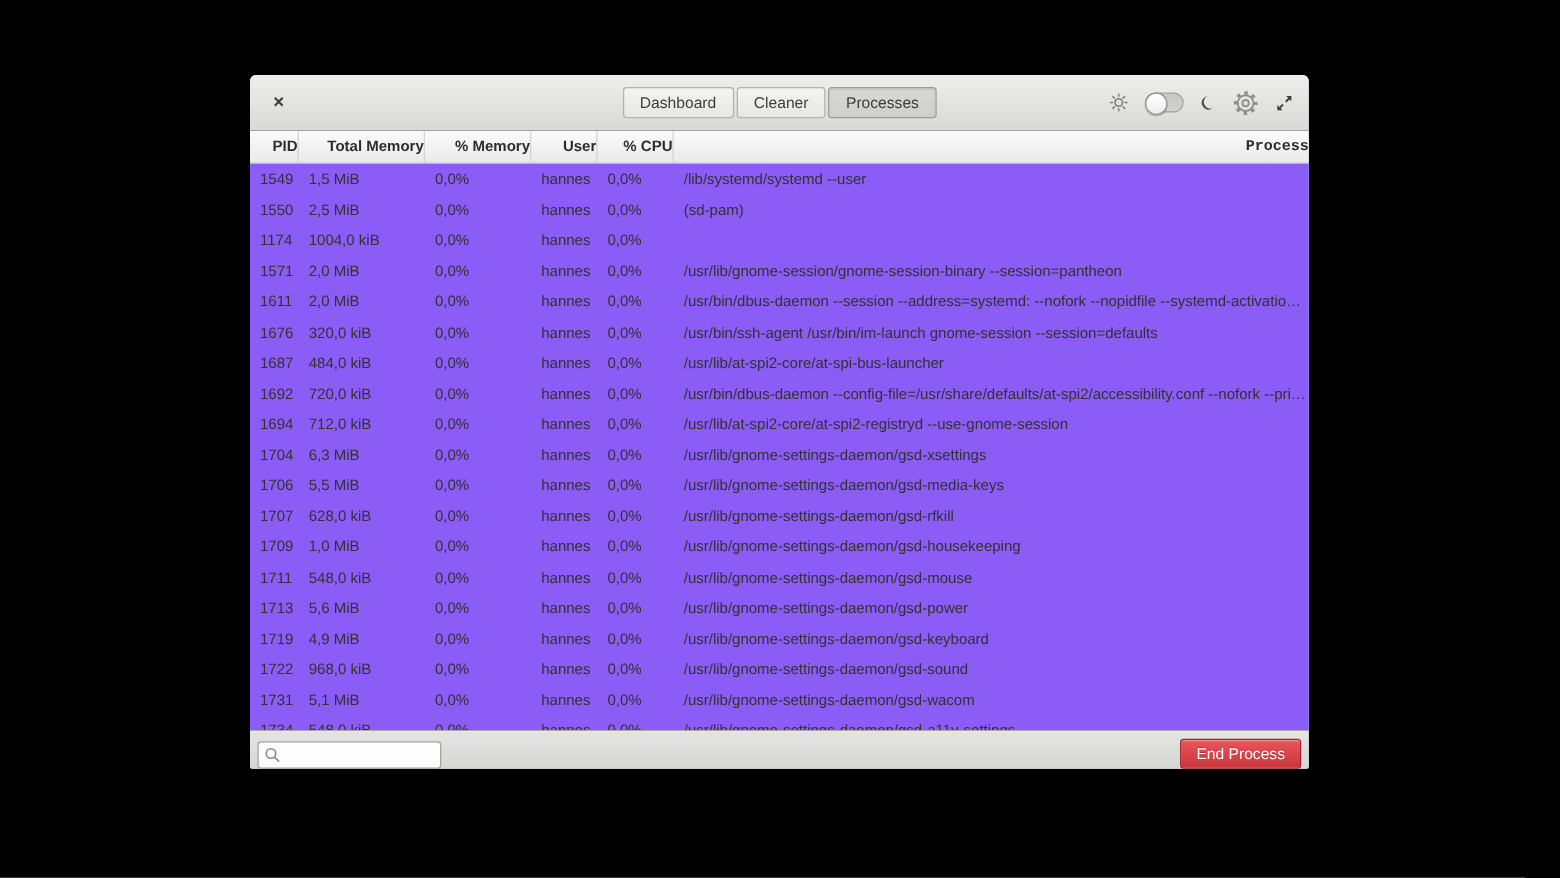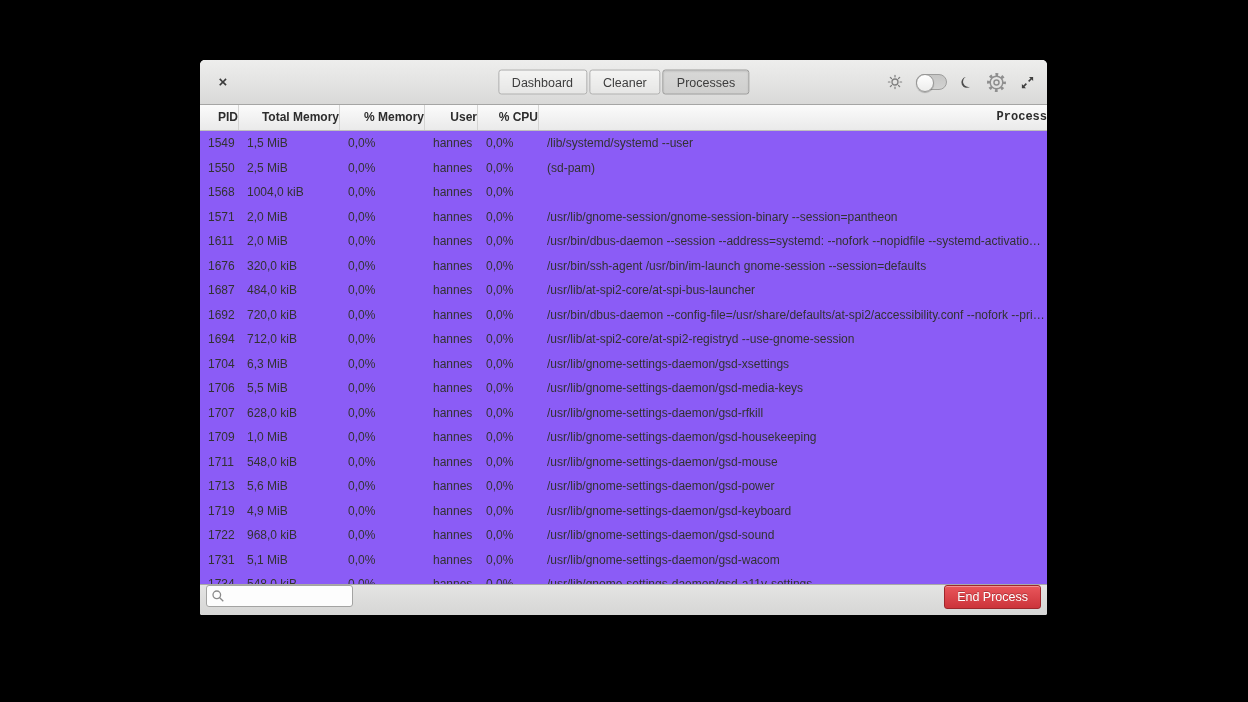--- a/index.html
+++ b/index.html
@@ -47,21 +47,21 @@
   .thcell:last-child { border-right:none;font-family:Liberation Mono, monospace; }
 
   .tbody { flex:1 1 auto; overflow:hidden; background:#8b5cf6; }
   .trow { display:grid; grid-template-columns:39px 101px 85px 53px 61px 1fr;
           height:24.5px; line-height:24.5px; cursor:default; }
   .tcell { font-size:12px; color:#323232; padding-left:8px; white-space:nowrap;
            overflow:hidden; text-overflow:ellipsis; }
 
   
   .footer { height:31px; flex:0 0 31px; background:linear-gradient(#e4e4e3,#d6d6d5);
-            border-top:1px solid #a9a9a8; display:flex; align-items:flex-start;
+            border-top:1px solid #a9a9a8; display:flex; align-items:flex-end;
             padding:0 6px; border-radius:0 0 2px 2px; }
   .search-box { position:relative; width:147px; height:22px; }
   .search-box input { width:100%; height:100%; border:1px solid #a3a3a2; border-radius:3px;
             background:#fdfdfd; padding:0 6px 0 24px; font-size:12px; color:#333;
             font-family:"Liberation Sans", sans-serif; outline:none; }
   .search-box .icon { position:absolute; left:5px; top:4px; }
   .end-process { margin-left:auto; height:24px; padding:0 12px; font-size:12.5px;
             color:#fff; text-shadow:0 -1px 0 rgba(0,0,0,.25);
             background:linear-gradient(#e9565b,#cc343a);
             border:1px solid #9e272c; border-radius:3px; cursor:pointer;
@@ -142,21 +142,21 @@
       </div>
       <div class="trow">
         <div class="tcell">1550</div>
         <div class="tcell">2,5 MiB</div>
         <div class="tcell">0,0%</div>
         <div class="tcell">hannes</div>
         <div class="tcell">0,0%</div>
         <div class="tcell">(sd-pam)</div>
       </div>
       <div class="trow">
-        <div class="tcell">1568</div>
+        <div class="tcell">1174</div>
         <div class="tcell">1004,0 kiB</div>
         <div class="tcell">0,0%</div>
         <div class="tcell">hannes</div>
         <div class="tcell">0,0%</div>
       </div>
       <div class="trow">
         <div class="tcell">1571</div>
         <div class="tcell">2,0 MiB</div>
         <div class="tcell">0,0%</div>
         <div class="tcell">hannes</div>

